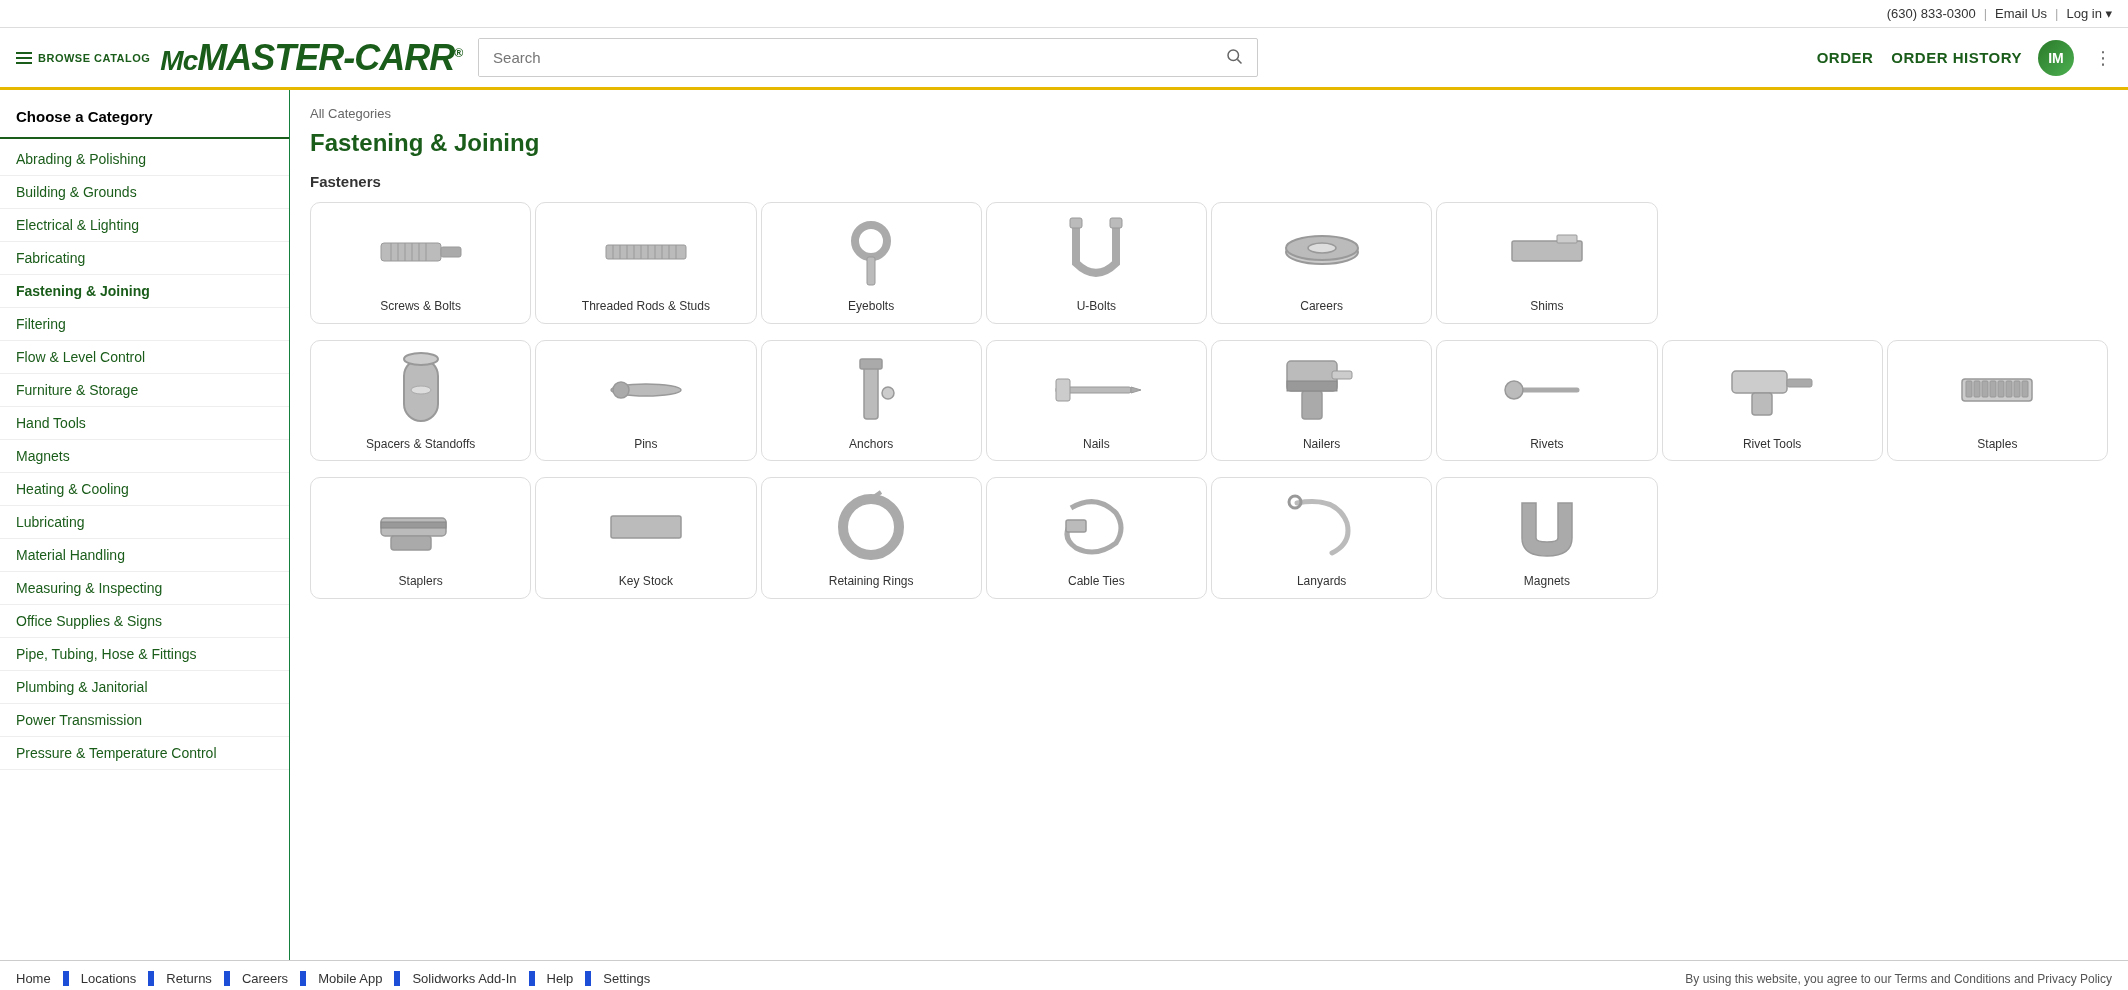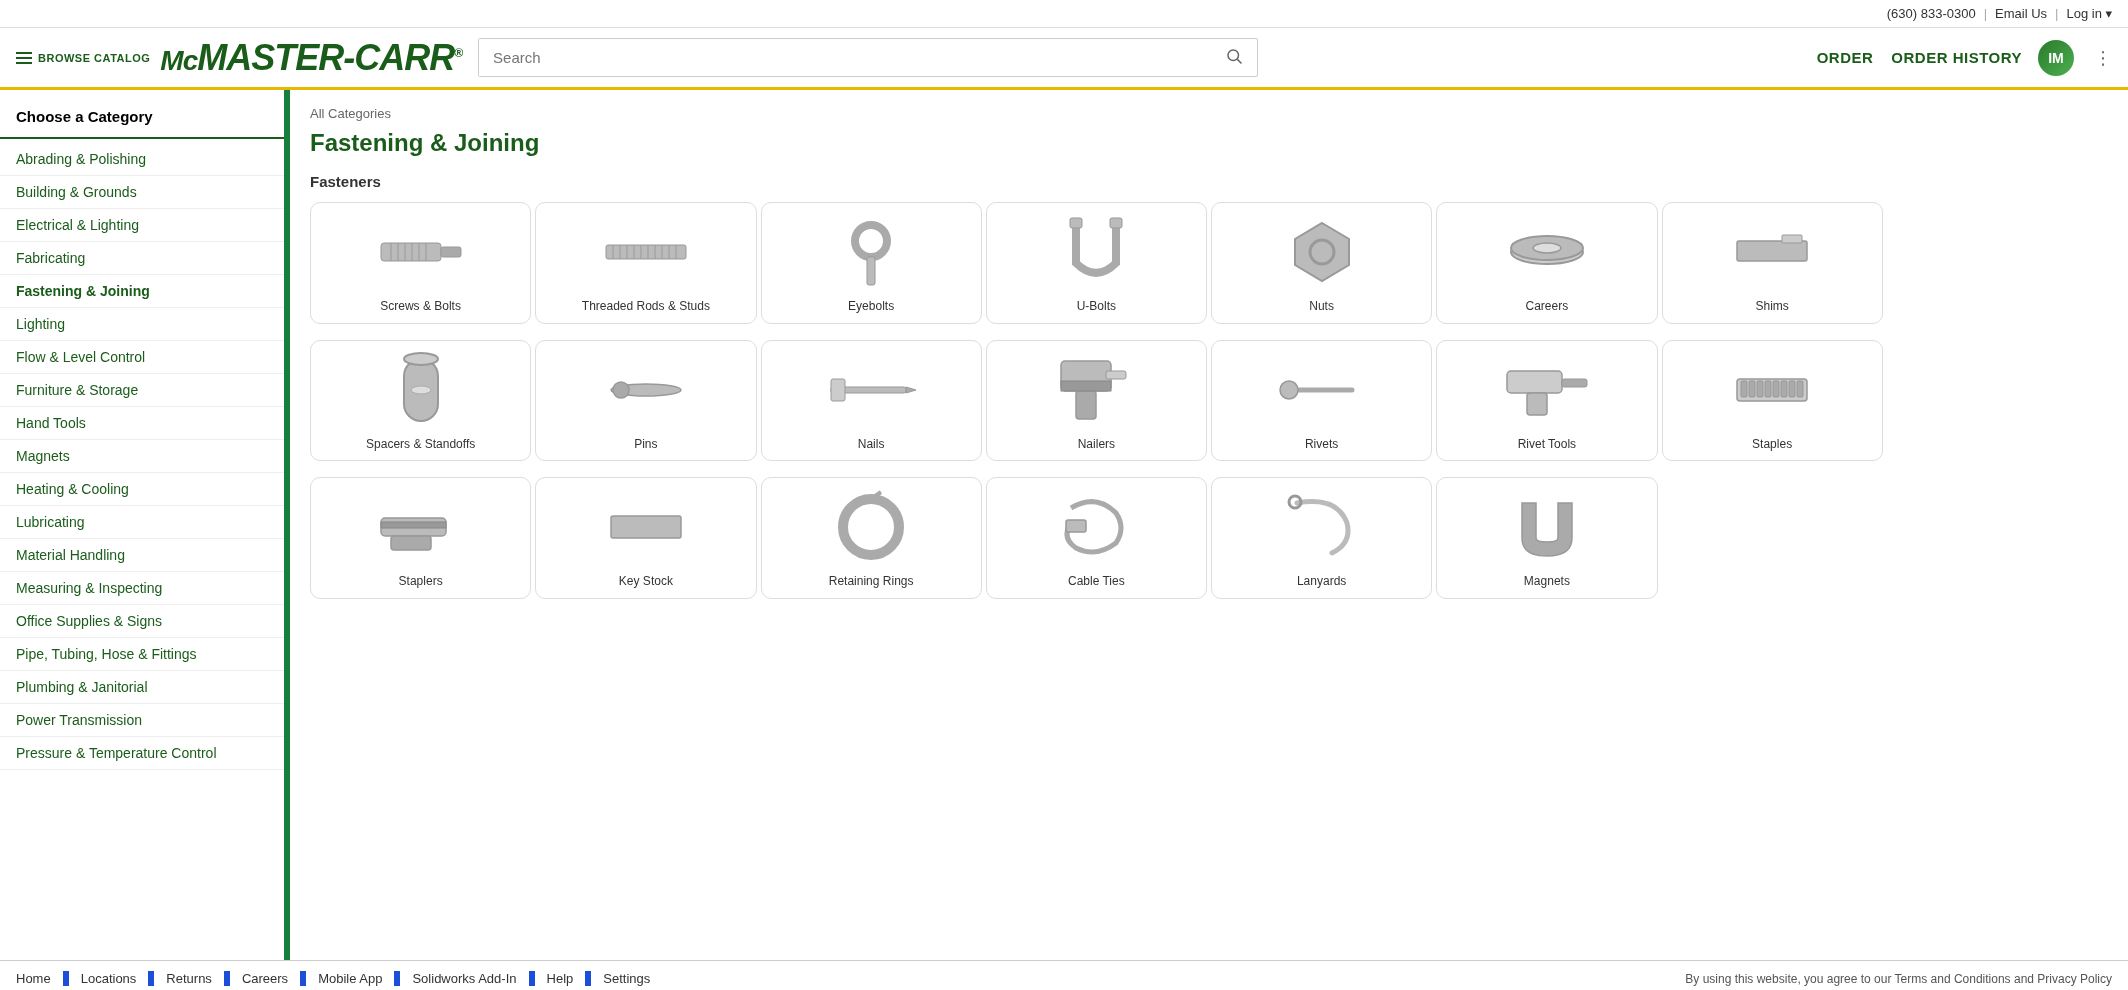--- a/index.html
+++ b/index.html
@@ -61,21 +61,21 @@
       color: white; font-weight: bold; font-size: 14px;
     }
     .dots-icon { color: #666; font-size: 18px; margin-left: 4px; }
 
     
     .content-layout { display: flex; height: calc(100vh - 120px); overflow: hidden; }
 
     
     .sidebar {
       width: 290px; min-width: 290px;
-      border-right: 6px solid #15803d;
+      border-right: 1px solid #15803d;
       overflow-y: auto;
       padding: 10px 0;
     }
     .sidebar h3 {
       font-size: 15px; font-weight: bold; padding: 8px 16px 12px;
       border-bottom: 2px solid #1a5c1a; color: #000; margin-bottom: 4px;
     }
     .sidebar-item {
       padding: 8px 16px;
       font-size: 14px; color: #1a5c1a;
@@ -188,21 +188,21 @@
 <div class="content-layout">
 
   <div class="sidebar">
     <h3>Choose a Category</h3>
     <div id="sidebar-items">
         <a href="#" class="sidebar-item">Abrading &amp; Polishing</a>
         <a href="#" class="sidebar-item">Building &amp; Grounds</a>
         <a href="#" class="sidebar-item">Electrical &amp; Lighting</a>
         <a href="#" class="sidebar-item">Fabricating</a>
         <a href="#" class="sidebar-item active">Fastening &amp; Joining</a>
-        <a href="#" class="sidebar-item">Lighting</a>
+        <a href="#" class="sidebar-item">Filtering</a>
         <a href="#" class="sidebar-item">Flow &amp; Level Control</a>
         <a href="#" class="sidebar-item">Furniture &amp; Storage</a>
         <a href="#" class="sidebar-item">Hand Tools</a>
         <a href="#" class="sidebar-item">Magnets</a>
         <a href="#" class="sidebar-item">Heating &amp; Cooling</a>
         <a href="#" class="sidebar-item">Lubricating</a>
         <a href="#" class="sidebar-item">Material Handling</a>
         <a href="#" class="sidebar-item">Measuring &amp; Inspecting</a>
         <a href="#" class="sidebar-item">Office Supplies &amp; Signs</a>
         <a href="#" class="sidebar-item">Pipe, Tubing, Hose &amp; Fittings</a>
@@ -246,28 +246,20 @@
           <div class="product-img">
             <svg viewBox="0 0 90 78" xmlns="http://www.w3.org/2000/svg">
               <use href="#icon-ubolt"></use>
             </svg>
           </div>
           <div class="product-label">U-Bolts</div>
         </a>
         <a href="#" class="product-item">
           <div class="product-img">
             <svg viewBox="0 0 90 78" xmlns="http://www.w3.org/2000/svg">
-              <use href="#icon-nut"></use>
-            </svg>
-          </div>
-          <div class="product-label">Nuts</div>
-        </a>
-        <a href="#" class="product-item">
-          <div class="product-img">
-            <svg viewBox="0 0 90 78" xmlns="http://www.w3.org/2000/svg">
               <use href="#icon-washer"></use>
             </svg>
           </div>
           <div class="product-label">Careers</div>
         </a>
         <a href="#" class="product-item">
           <div class="product-img">
             <svg viewBox="0 0 90 78" xmlns="http://www.w3.org/2000/svg">
               <use href="#icon-shim"></use>
             </svg>
@@ -285,20 +277,28 @@
           </div>
           <div class="product-label">Spacers &amp; Standoffs</div>
         </a>
         <a href="#" class="product-item">
           <div class="product-img">
             <svg viewBox="0 0 90 78" xmlns="http://www.w3.org/2000/svg">
               <use href="#icon-pin"></use>
             </svg>
           </div>
           <div class="product-label">Pins</div>
+        </a>
+        <a href="#" class="product-item">
+          <div class="product-img">
+            <svg viewBox="0 0 90 78" xmlns="http://www.w3.org/2000/svg">
+              <use href="#icon-anchor"></use>
+            </svg>
+          </div>
+          <div class="product-label">Anchors</div>
         </a>
         <a href="#" class="product-item">
           <div class="product-img">
             <svg viewBox="0 0 90 78" xmlns="http://www.w3.org/2000/svg">
               <use href="#icon-nail"></use>
             </svg>
           </div>
           <div class="product-label">Nails</div>
         </a>
         <a href="#" class="product-item">

